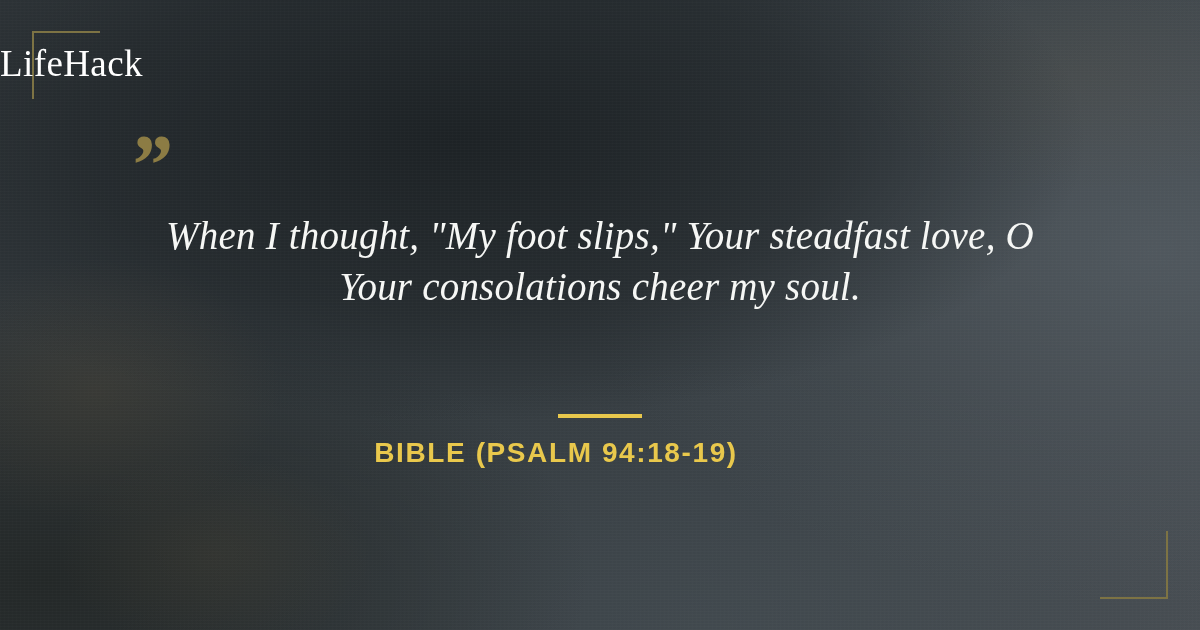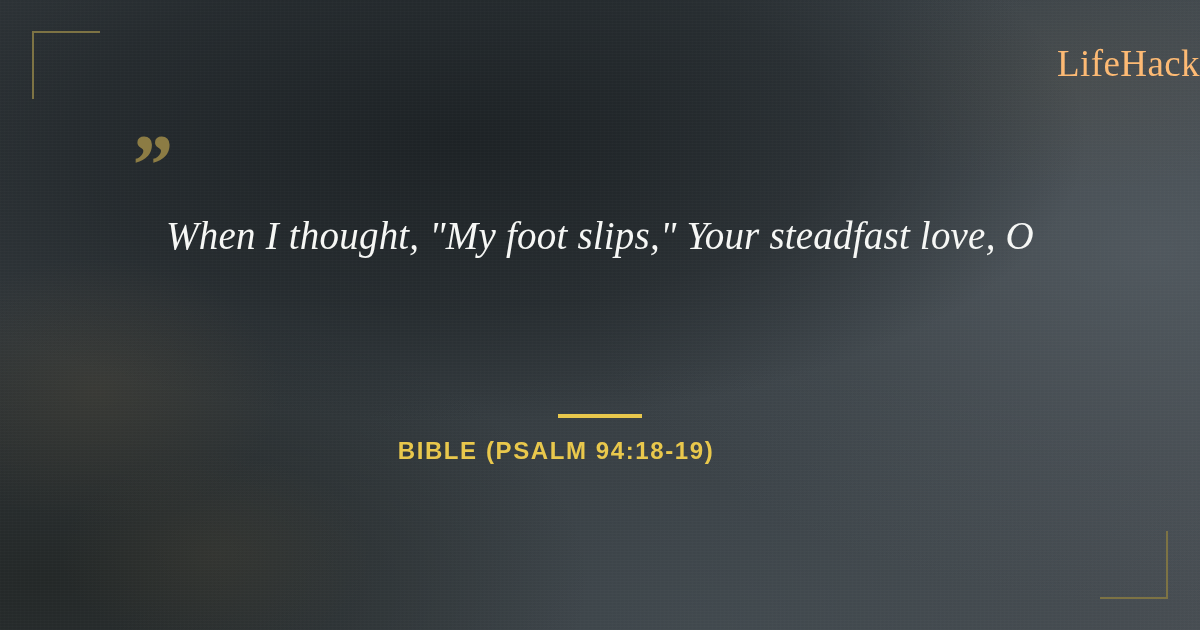--- a/index.html
+++ b/index.html
@@ -60,26 +60,26 @@
     border-bottom: 2px solid #7d7344;
     border-right: 2px solid #7d7344;
   }
 
   
   .logo {
     position: absolute;
     top: 42px;
     left: 0;
     width: 1200px;
-    text-align: right;
+    text-align: left;
     font-family: "Liberation Serif", "DejaVu Serif", serif;
     font-size: 37px;
     font-weight: 400;
     letter-spacing: 0.4px;
-    color: #fdba74;
+    color: #ffffff;
   }
 
   
   .quote-mark {
     position: absolute;
     left: 128px;
     top: 122px;
     font-family: "Liberation Serif", "DejaVu Serif", serif;
     font-size: 86px;
     line-height: 1;
@@ -123,21 +123,21 @@
   }
 
   
   .attribution {
     position: absolute;
     left: 0;
     top: 437px;
     width: 1112px;
     text-align: center;
     font-family: "Liberation Sans", sans-serif;
-    font-size: 24px;
+    font-size: 28px;
     font-weight: 700;
     letter-spacing: 1.6px;
     color: #e9c84c;
   }
 </style>
 </head>
 <body>
 
 <div id="card">
 
@@ -147,20 +147,21 @@
 
   <div class="corner corner-tl"></div>
   <div class="corner corner-br"></div>
 
   <div class="logo">LifeHack</div>
 
   <div class="quote-mark">”</div>
 
   <div class="quote-block">
     <div class="quote-line">When I thought, "My foot slips," Your steadfast love, O</div>
+    <div class="quote-line">Your consolations cheer my soul.</div>
   </div>
 
   <div class="divider-wrap">
     <span class="divider"></span>
   </div>
 
   <div class="attribution">BIBLE (PSALM 94:18-19)</div>
 
 </div>
 

